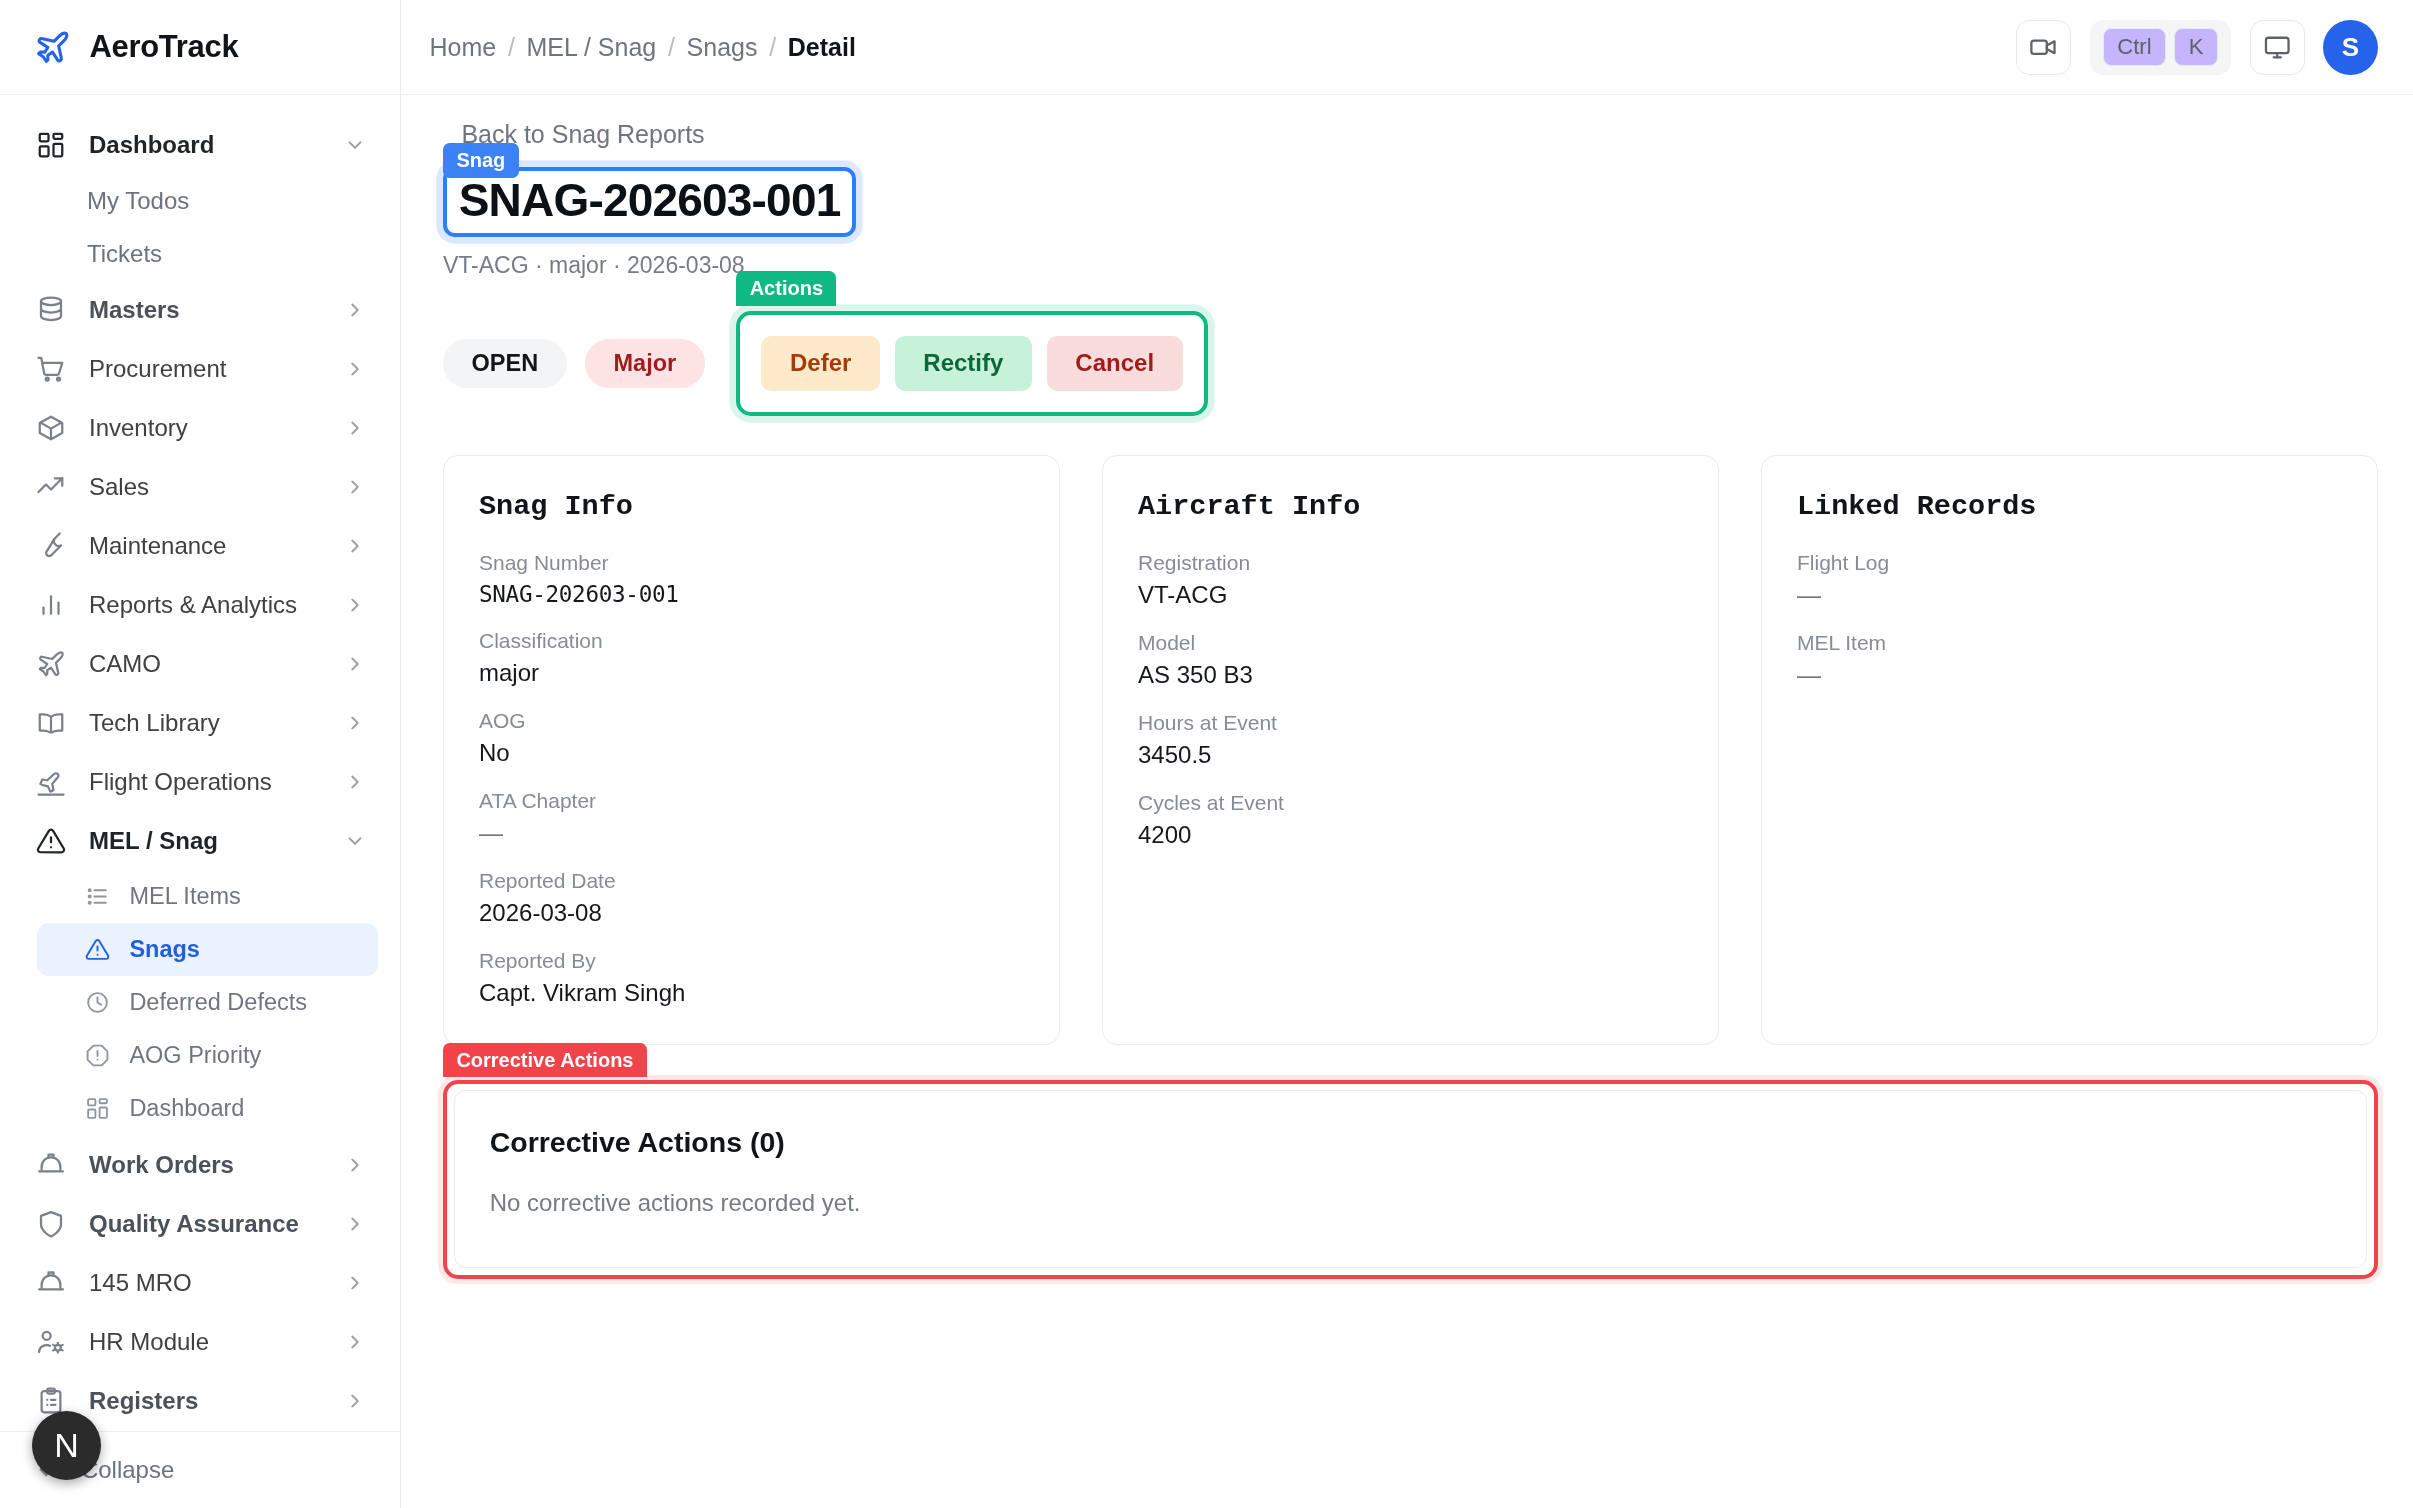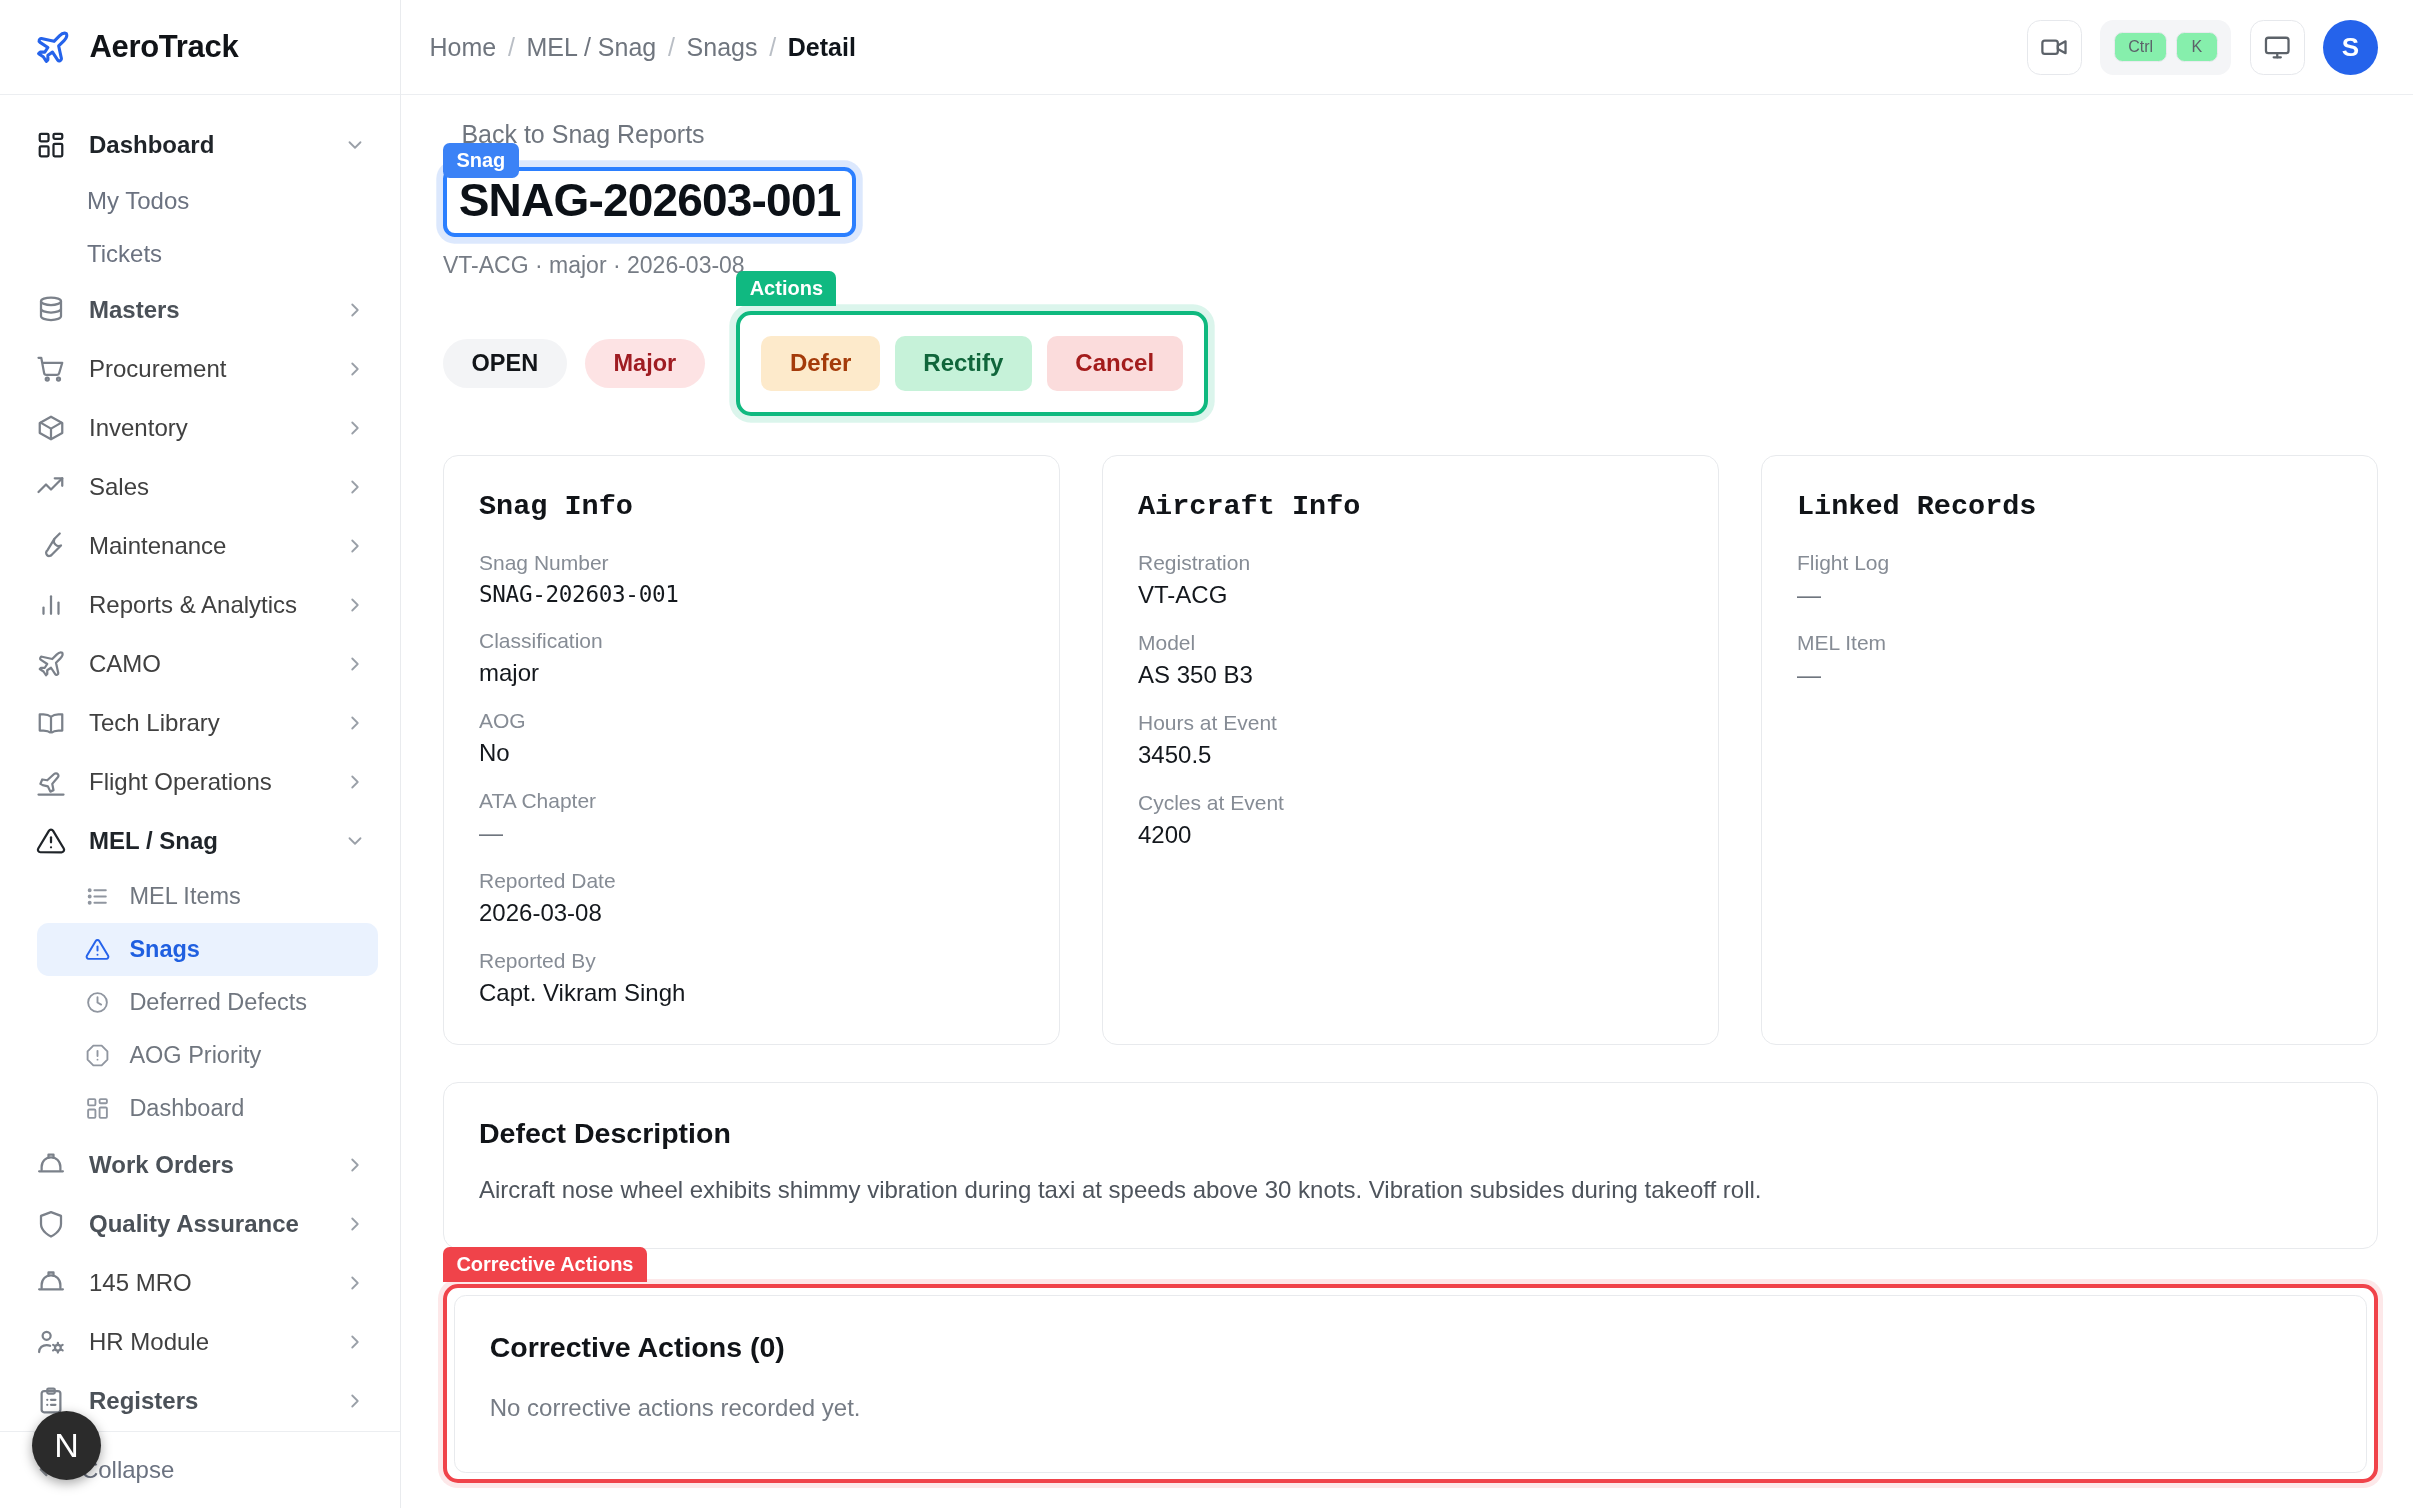--- a/index.html
+++ b/index.html
@@ -115,22 +115,22 @@
     width: 55px; height: 55px; border: 1.7px solid #e6e8ec; border-radius: 13.4px;
     display: flex; align-items: center; justify-content: center;
     color: #5c6269; background: #fff; cursor: pointer;
   }
   .icon-btn svg { width: 28.5px; height: 28.5px; display: block; }
   .kbd-wrap {
     height: 55px; border-radius: 13.4px; background: #f4f5f7;
     display: flex; align-items: center; gap: 8.4px; padding: 0 13.4px; cursor: pointer;
   }
   .kbd {
-    background: #86efac; border-radius: 8.4px; border: 1.7px solid #e8eaee;
-    font-size: 16px; color: #5c6269; padding: 5px 13.4px; min-width: 42px; text-align: center;
+    background: #c4b5fd; border-radius: 8.4px; border: 1.7px solid #e8eaee;
+    font-size: 22px; color: #5c6269; padding: 5px 13.4px; min-width: 42px; text-align: center;
     font-family: "Liberation Sans", sans-serif;
   }
   .avatar {
     width: 55px; height: 55px; border-radius: 50%;
     background: #2563eb; color: #fff;
     display: flex; align-items: center; justify-content: center;
     font-size: 26px; font-weight: 600; cursor: pointer;
   }
 
   
@@ -715,24 +715,20 @@
             <div class="f-value dash">—</div>
           </div>
           <div class="field">
             <div class="f-label">MEL Item</div>
             <div class="f-value dash">—</div>
           </div>
         </section>
 
       </div>
 
-      <section class="panel">
-        <h3 class="panel-title">Defect Description</h3>
-        <p class="panel-text">Aircraft nose wheel exhibits shimmy vibration during taxi at speeds above 30 knots. Vibration subsides during takeoff roll.</p>
-      </section>
 
       <div class="ca-wrap">
         <span class="tag-ca">Corrective Actions</span>
         <div class="ca-outline">
           <div class="ca-inner">
             <h3 class="ca-title">Corrective Actions (0)</h3>
             <p class="ca-empty">No corrective actions recorded yet.</p>
           </div>
         </div>
       </div>

